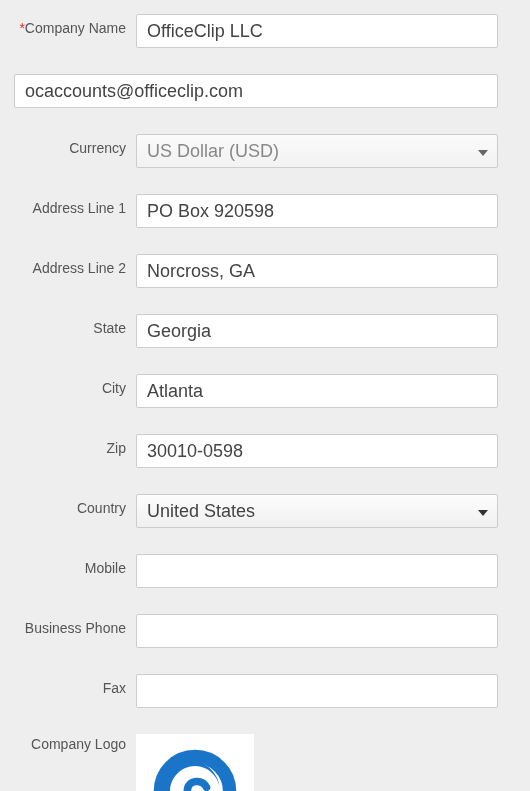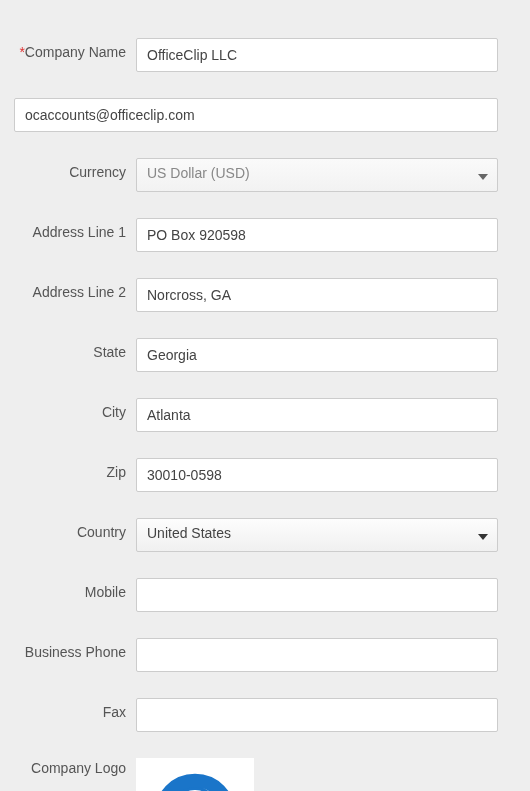--- a/index.html
+++ b/index.html
@@ -12,21 +12,20 @@
     color: #444;
     width: 530px;
   }
   .form {
     padding: 14px 32px 20px 14px;
   }
   .row {
     display: flex;
     align-items: flex-start;
     margin-bottom: 26px;
-    margin-top: 24px;
   }
   .label-col {
     width: 122px;
     text-align: right;
     padding-right: 10px;
     padding-top: 6px;
     color: #555;
     font-size: 14px;
     display: flex;
     justify-content: flex-end;
@@ -34,21 +33,21 @@
     gap: 4px;
   }
   .req { color: #e03030; }
   .field-col {
     flex: 1;
   }
   .text-input, .select-input, .textarea-input {
     width: 100%;
     height: 34px;
     padding: 6px 10px;
-    font-size: 14px;
+    font-size: 18px;
     color: #444;
     background: #fff;
     border: 1px solid #ccc;
     border-radius: 2px;
     font-family: inherit;
   }
   .select-input {
     appearance: none;
     background: linear-gradient(#fdfdfd,#f0f0f0);
     padding-right: 28px;

